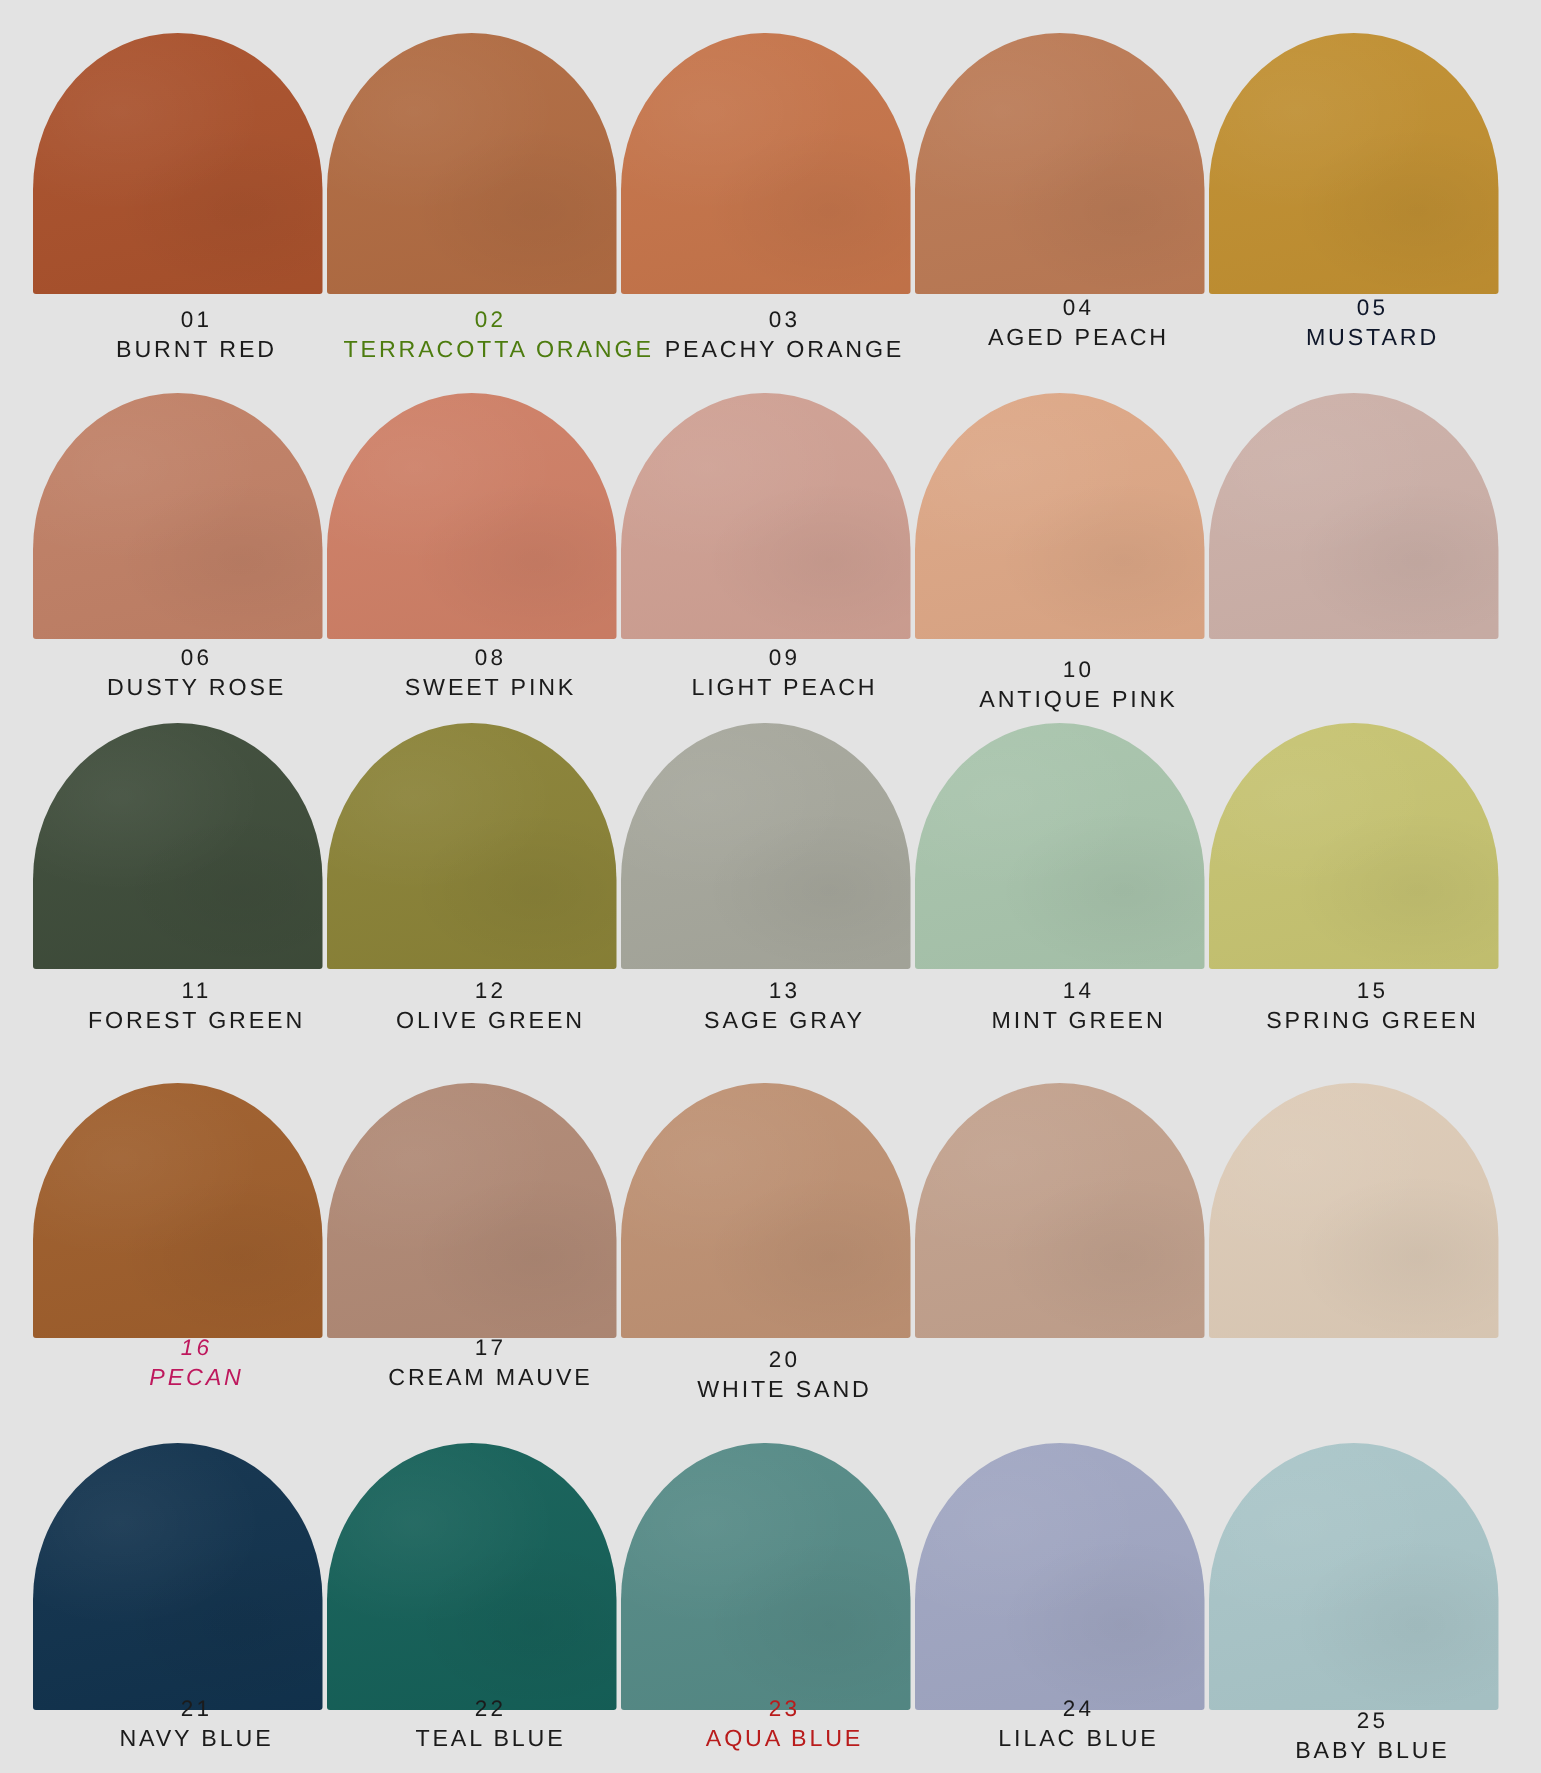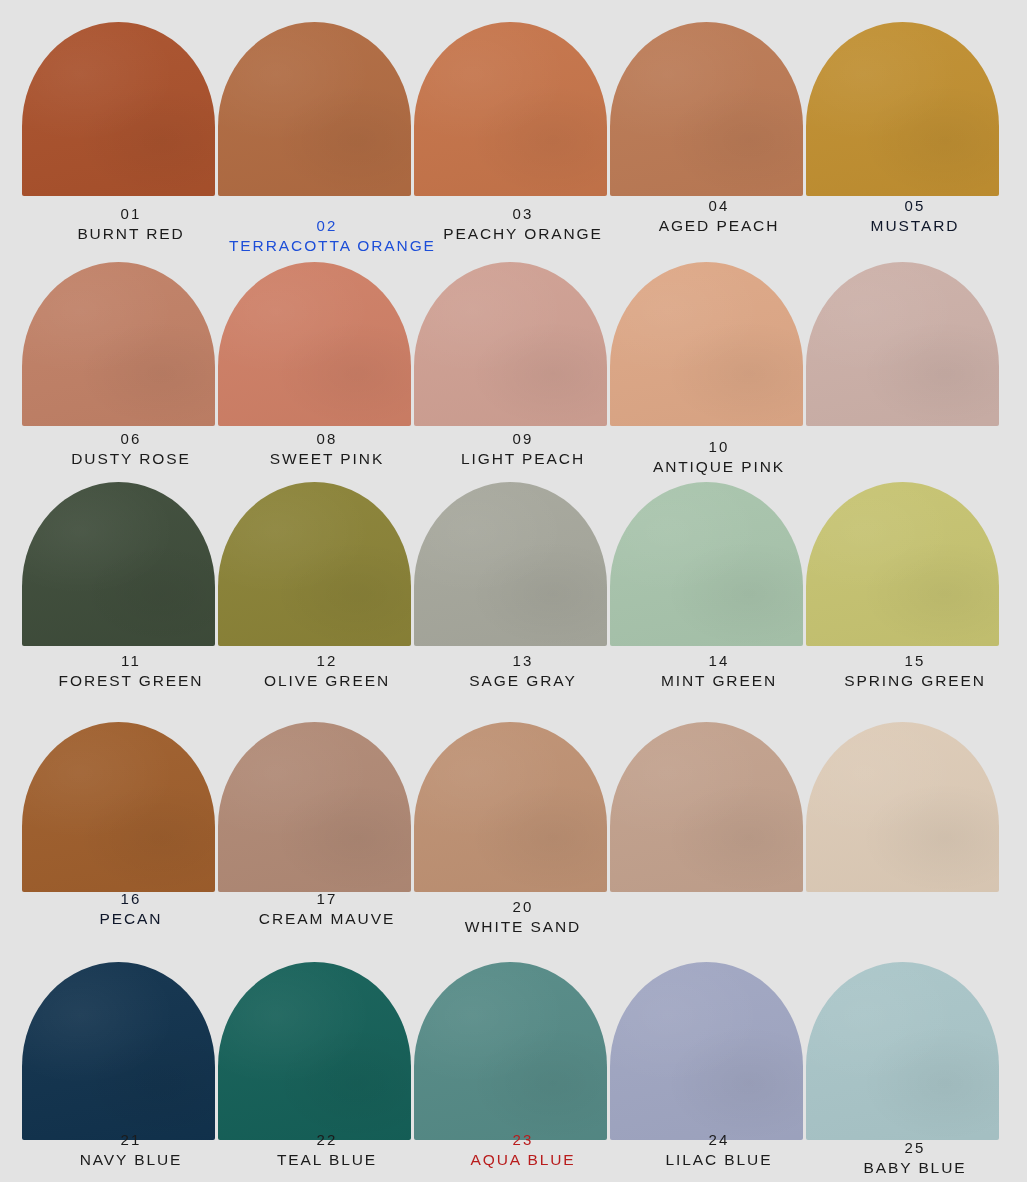--- a/index.html
+++ b/index.html
@@ -96,21 +96,21 @@
       </div>
       <div class="swatch-cell">
         <div class="swatch-arch" title="MUSTARD" style="background: rgb(192, 143, 49); height: 174px;"></div>
       </div>
     </div>
     <div class="label-strip" style="position: absolute; left: 0px; top: 205px; width: 1027px; align-items: flex-start;">
       <div class="label-cell" style="margin-top: 0px; color: rgb(27, 27, 27);">
         <div class="swatch-number">01</div>
         <div class="swatch-name">BURNT RED</div>
       </div>
-      <div class="label-cell" style="margin-top: 12px; color: #1d4ed8;">
+      <div class="label-cell" style="margin-top: 0px; color: #4d7c0f;">
         <div class="swatch-number">02</div>
         <div class="swatch-name">TERRACOTTA ORANGE</div>
       </div>
       <div class="label-cell" style="margin-top: 0px; color: rgb(27, 27, 27);">
         <div class="swatch-number">03</div>
         <div class="swatch-name">PEACHY ORANGE</div>
       </div>
       <div class="label-cell" style="margin-top: -8px; color: rgb(27, 27, 27);">
         <div class="swatch-number">04</div>
         <div class="swatch-name">AGED PEACH</div>
@@ -205,21 +205,21 @@
         <div class="swatch-arch" title="WARM LATTE" style="background: rgb(190, 145, 115); height: 170px;"></div>
       </div>
       <div class="swatch-cell">
         <div class="swatch-arch" title="PINK BEIGE" style="background: rgb(194, 161, 141); height: 170px;"></div>
       </div>
       <div class="swatch-cell">
         <div class="swatch-arch" title="WHITE SAND" style="background: rgb(221, 203, 183); height: 170px;"></div>
       </div>
     </div>
     <div class="label-strip" style="position: absolute; left: 0px; top: 890px; width: 1027px; align-items: flex-start;">
-      <div class="label-cell" style="margin-top: 0px; color: #0f172a;">
+      <div class="label-cell" style="margin-top: 0px; color: #be185d; font-style: italic;">
         <div class="swatch-number">16</div>
         <div class="swatch-name">PECAN</div>
       </div>
       <div class="label-cell" style="margin-top: 0px; color: rgb(27, 27, 27);">
         <div class="swatch-number">17</div>
         <div class="swatch-name">CREAM MAUVE</div>
       </div>
       <div class="label-cell" style="margin-top: 8px; color: rgb(27, 27, 27);">
         <div class="swatch-number">20</div>
         <div class="swatch-name">WHITE SAND</div>

